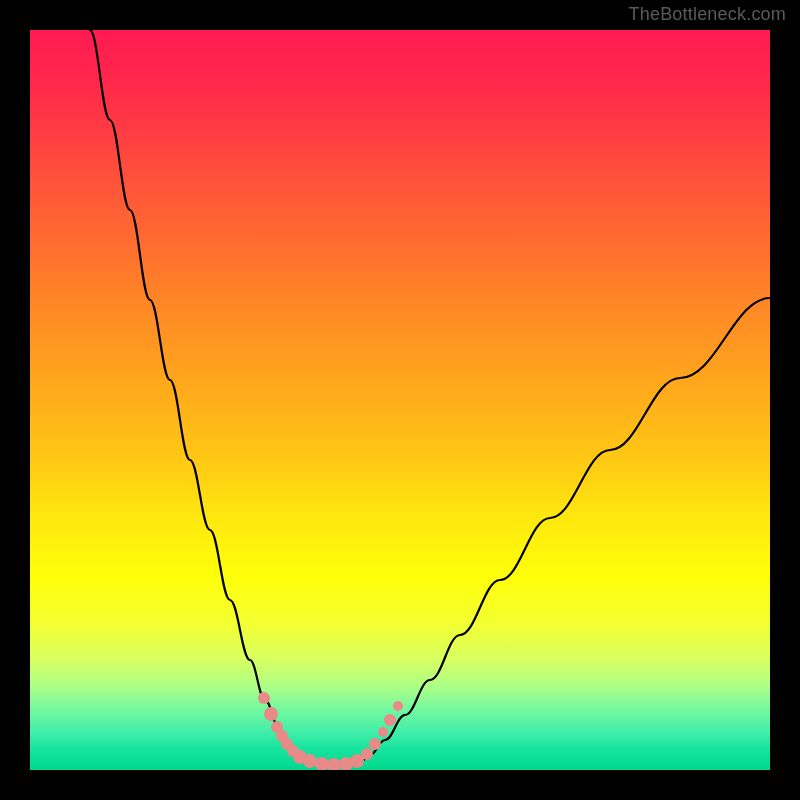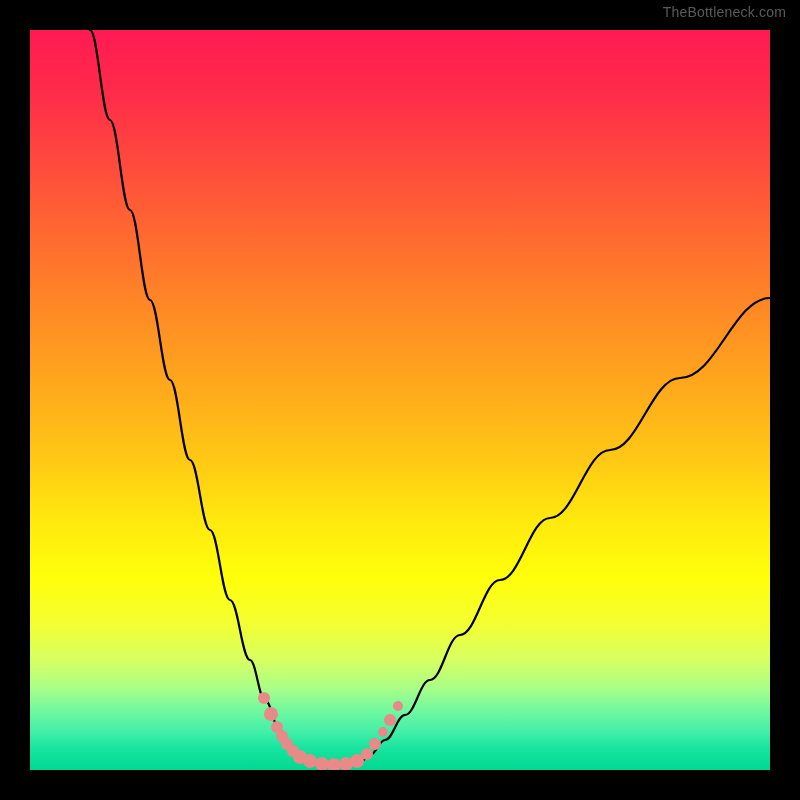--- a/index.html
+++ b/index.html
@@ -42,21 +42,21 @@
       #70f8a0 92%,
       #40eea8 95%,
       #18e4a0 97%,
       #00d890 100%
     );
   }
   .watermark {
     position: absolute;
     top: 4px;
     right: 14px;
-    font-size: 14px;
+    font-size: 18px;
     color: #5a5a5a;
     letter-spacing: 0.2px;
     font-weight: 500;
   }
   svg.curves {
     position: absolute;
     left: 0;
     top: 0;
     width: 740px;
     height: 740px;

